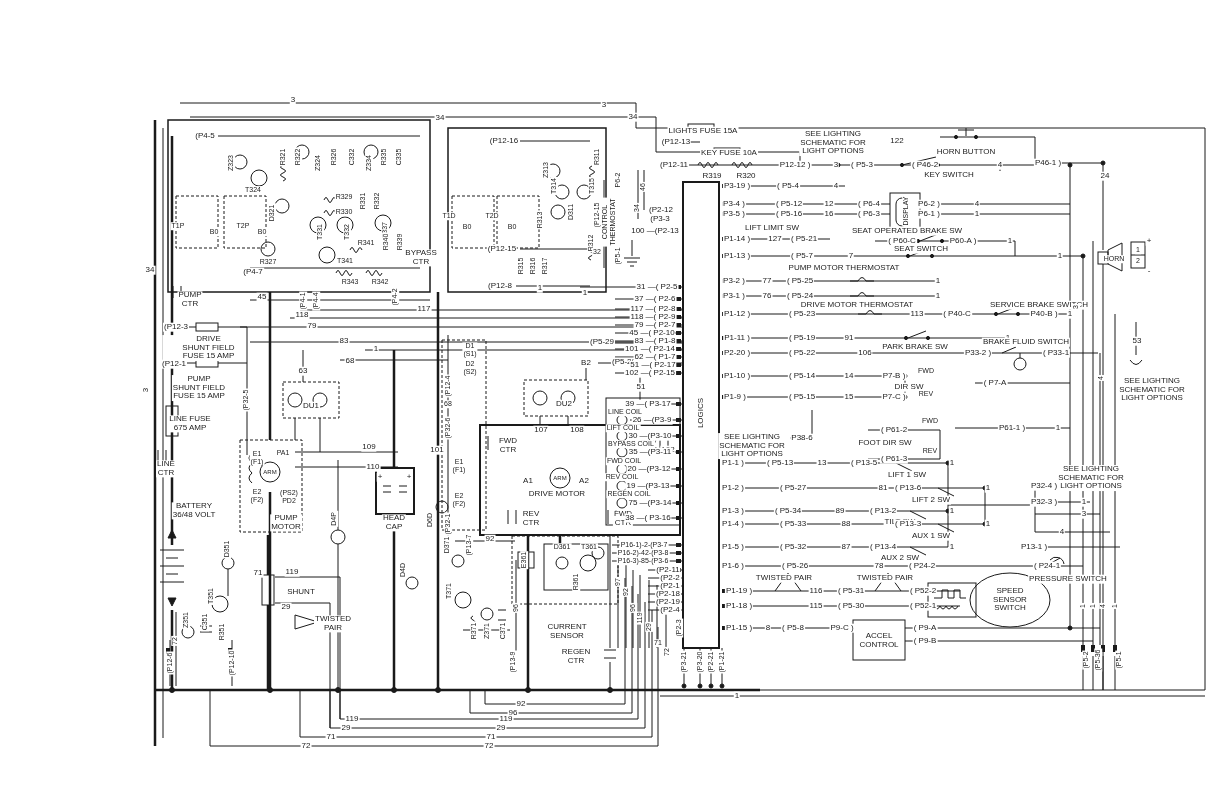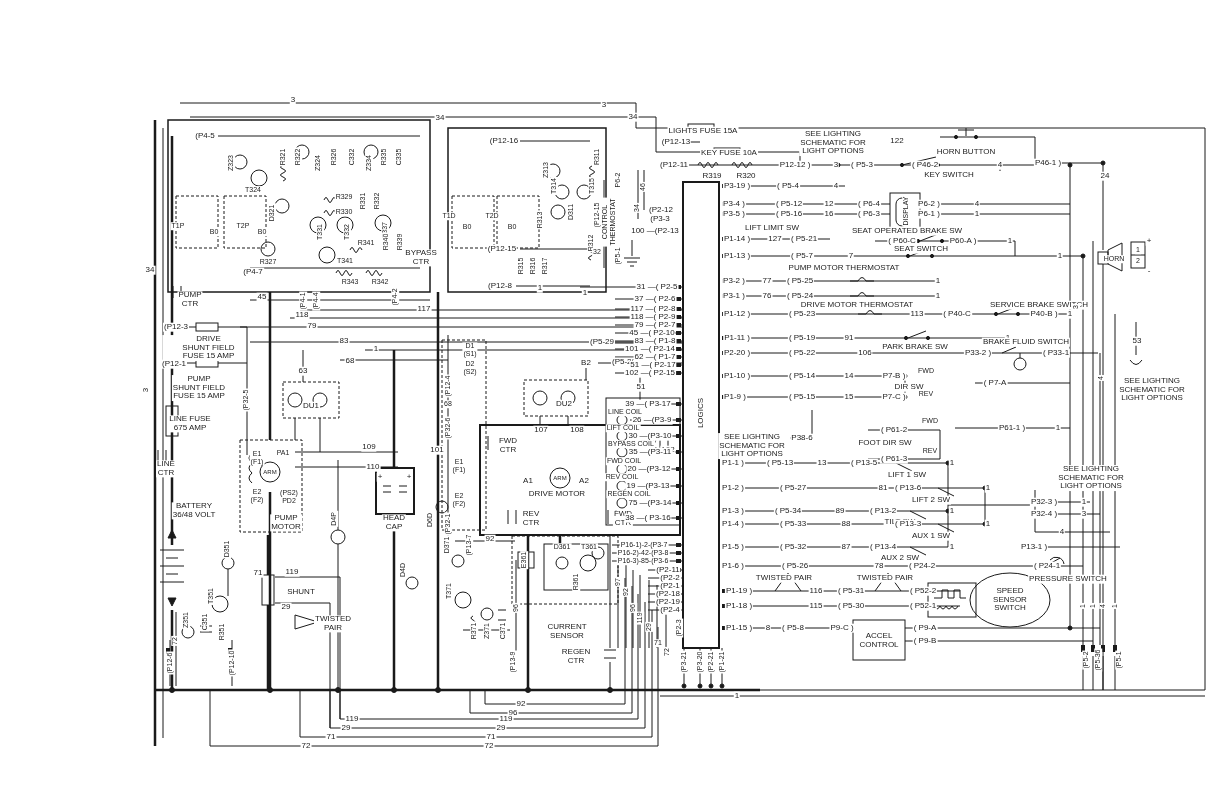--- a/index.html
+++ b/index.html
@@ -578,21 +578,21 @@
       <span class="lb" style="left: 925px; top: 641px;">( P9-B</span>
       <span class="lb" style="left: 1137px; top: 341px;">53</span>
       <span class="lb" style="left: 1152px; top: 390px;">SEE LIGHTING
 SCHEMATIC FOR
 LIGHT OPTIONS</span>
       <span class="lb" style="left: 1091px; top: 478px;">SEE LIGHTING
 SCHEMATIC FOR
 LIGHT OPTIONS</span>
       <span class="lb" style="left: 1044px; top: 502px;">P32-3 )</span>
       <span class="lb" style="left: 1084px; top: 502px;">1</span>
-      <span class="lb" style="left: 1044px; top: 514px;">P32-4 )</span>
+      <span class="lb" style="left: 1044px; top: 486px;">P32-4 )</span>
       <span class="lb" style="left: 1084px; top: 514px;">3</span>
       <span class="lb" style="left: 1062px; top: 532px;">4</span>
       <span class="lb" style="left: 1034px; top: 547px;">P13-1 )</span>
       <span class="lb v" style="left: 1083px; top: 606px; font-size: 7px;">1</span>
       <span class="lb v" style="left: 1093px; top: 606px; font-size: 7px;">1</span>
       <span class="lb v" style="left: 1103px; top: 606px; font-size: 7px;">4</span>
       <span class="lb v" style="left: 1115px; top: 606px; font-size: 7px;">1</span>
       <span class="lb v" style="left: 1086px; top: 660px; font-size: 7px;">(P5-2</span>
       <span class="lb v" style="left: 1098px; top: 660px; font-size: 7px;">(P5-36</span>
       <span class="lb v" style="left: 1119px; top: 660px; font-size: 7px;">(P5-1</span>

